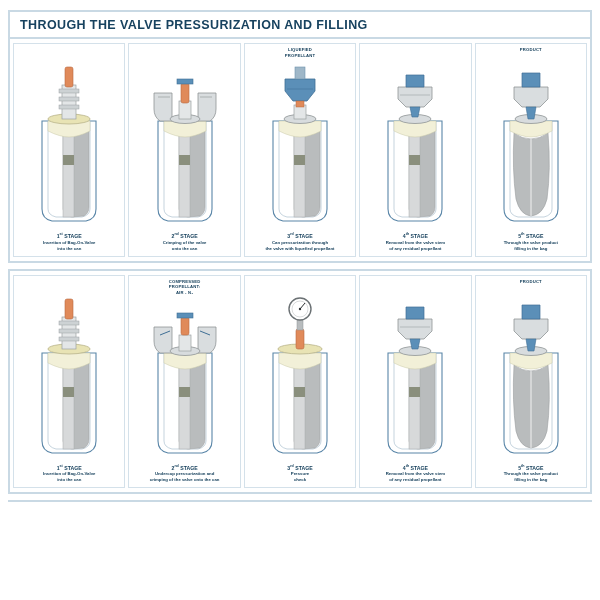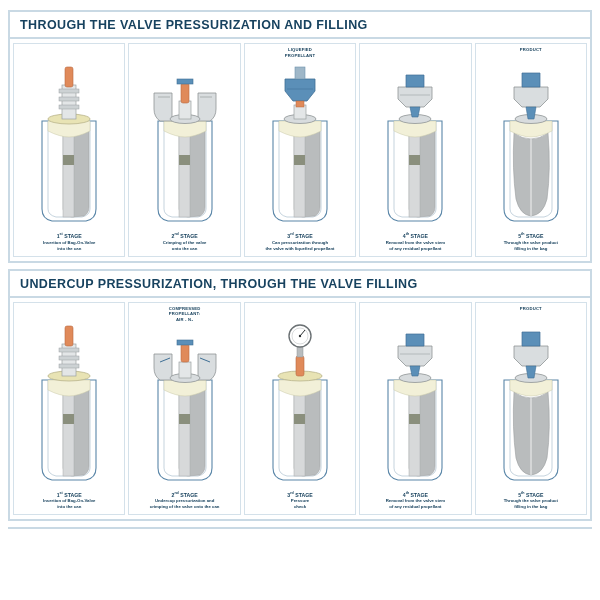--- a/index.html
+++ b/index.html
@@ -262,21 +262,20 @@
           </div>
           <div class="stage-desc">Through the valve product
 filling in the bag</div>
         </div>
       </div>
 
     </div>
   </div>
 
   <div class="section panel">
-    <div class="section-title">UNDERCUP PRESSURIZATION, THROUGH THE VALVE FILLING</div>
     <div class="stage-row">
 
       <div class="stage">
         <div class="stage-top-label"></div>
         <div class="stage-art">
           <svg width="86" height="170" viewBox="0 0 86 170">
             <path d="M16 62 L16 150 Q16 160 26 162 L60 162 Q70 160 70 150 L70 62 Z" fill="#ffffff" stroke="#5a86a8" stroke-width="1.1"></path>
             <path d="M22 62 L22 150 Q22 156 30 158 L56 158 Q64 156 64 150 L64 62 Z" fill="#ffffff" stroke="#9fb7c8" stroke-width="0.6"></path>
             <path d="M37 64 L37 150 Q38 157 46 158 L58 157 Q63 154 63 148 L63 64 Z" fill="#b9bcbd" stroke="#9a9d9f" stroke-width="0.5"></path>
             <rect x="37" y="58" width="11" height="100" fill="#d7d9da" stroke="#a7abac" stroke-width="0.5"></rect>

